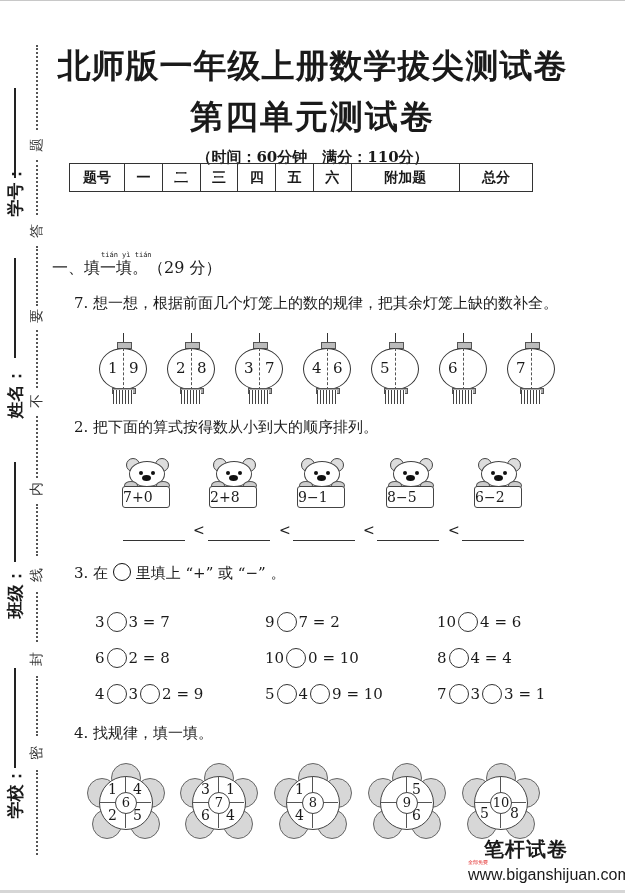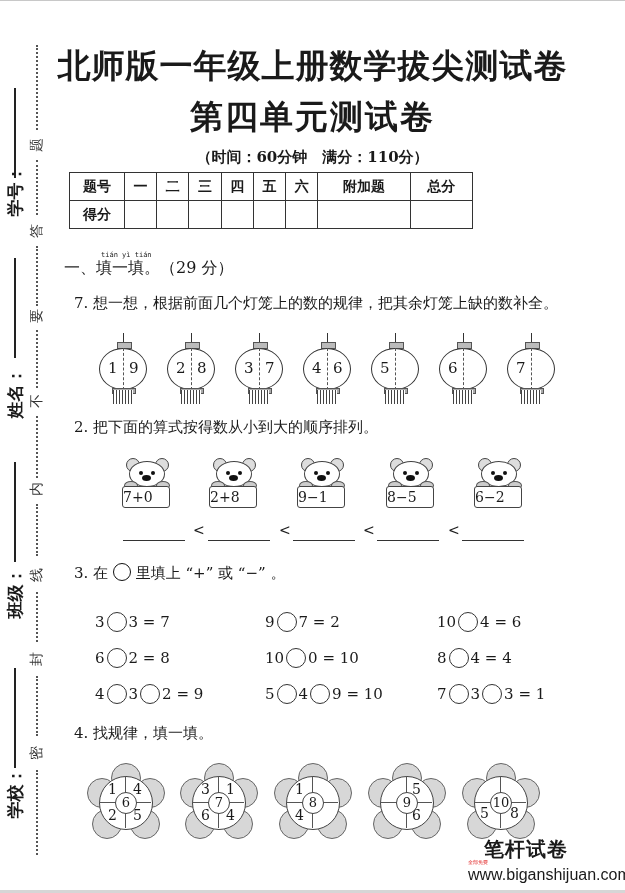--- a/index.html
+++ b/index.html
@@ -19,25 +19,25 @@
   .dash { position: absolute; left: 36px; width: 0; border-left: 2px dotted #555; }
   .dashchar { position: absolute; left: 29px; width: 16px; font-size: 14px; color: #333;
     font-family: "DejaVu Sans", sans-serif; transform: rotate(-90deg); text-align: center; }
 
   .title1 { position: absolute; left: 0; width: 625px; top: 44px; text-align: center;
     font-size: 33px; font-weight: bold; letter-spacing: 1px; font-family: "DejaVu Sans", sans-serif; }
   .title2 { position: absolute; left: 0; width: 625px; top: 95px; text-align: center;
     font-size: 33px; font-weight: bold; letter-spacing: 2px; font-family: "DejaVu Sans", sans-serif; }
   .meta { position: absolute; left: 0; width: 625px; top: 148px; text-align: center; font-size: 15px; font-weight: bold; }
 
-  table.score { position: absolute; left: 69px; top: 172px; width: 404px; border-collapse: collapse; }
+  table.score { position: absolute; left: 69px; top: 163px; width: 464px; border-collapse: collapse; }
   table.score td { border: 1.5px solid #333; height: 27px; text-align: center; font-size: 14px; font-weight: bold; padding: 0; }
   table.score td.first { width: 54px; }
 
-  .section { position: absolute; left: 64px; top: 258px; font-size: 16px; }
+  .section { position: absolute; left: 52px; top: 258px; font-size: 16px; }
   .pinyin { position: absolute; left: 101px; top: 251px; font-size: 7px; font-family: "DejaVu Sans Mono", monospace; }
 
   .q { position: absolute; left: 74px; font-size: 15px; }
 
   .lantern { position: absolute; top: 333px; width: 50px; height: 70px; }
   .lantern .string { position: absolute; left: 24px; top: 0; width: 1px; height: 10px; background: #333; }
   .lantern .cap { position: absolute; left: 18px; top: 9px; width: 13px; height: 5px; background: #bbb; border: 1px solid #555; }
   .lantern .body { position: absolute; left: 0; top: 15px; width: 46px; height: 40px; border: 1.2px solid #333;
     border-radius: 50%; background: #fff; }
   .lantern .mid { position: absolute; left: 24px; top: 15px; height: 42px; border-left: 1px dashed #555; }
@@ -119,31 +119,20 @@
     <td class="first">题号</td>
     <td>一</td>
     <td>二</td>
     <td>三</td>
     <td>四</td>
     <td>五</td>
     <td>六</td>
     <td>附加题</td>
     <td>总分</td>
   </tr>
-  <tr>
-    <td class="first">得分</td>
-    <td></td>
-    <td></td>
-    <td></td>
-    <td></td>
-    <td></td>
-    <td></td>
-    <td></td>
-    <td></td>
-  </tr>
 </tbody>
   </table>
 
 <div class="pinyin">tián yì tián</div>
 <div class="section">一、填一填。（29 分）</div>
 
 <div class="q" style="top:294px;">7. 想一想，根据前面几个灯笼上的数的规律，把其余灯笼上缺的数补全。</div>
 
 <div class="lantern" style="left:99px;">
   <div class="string"></div>

